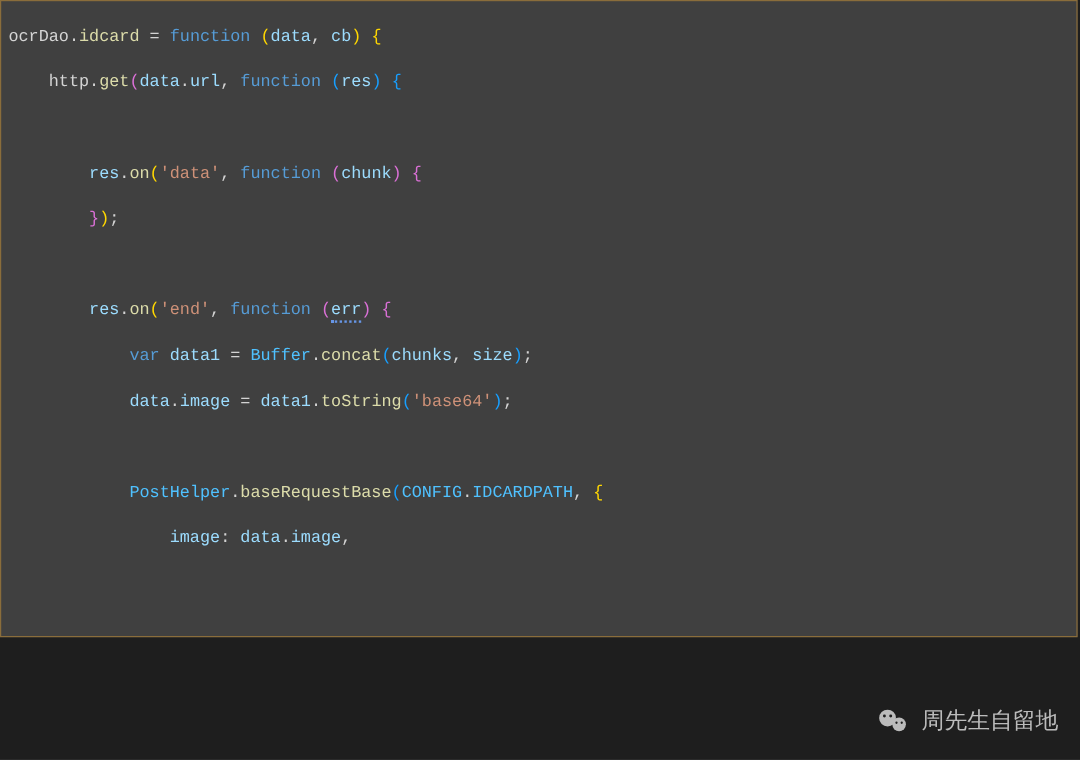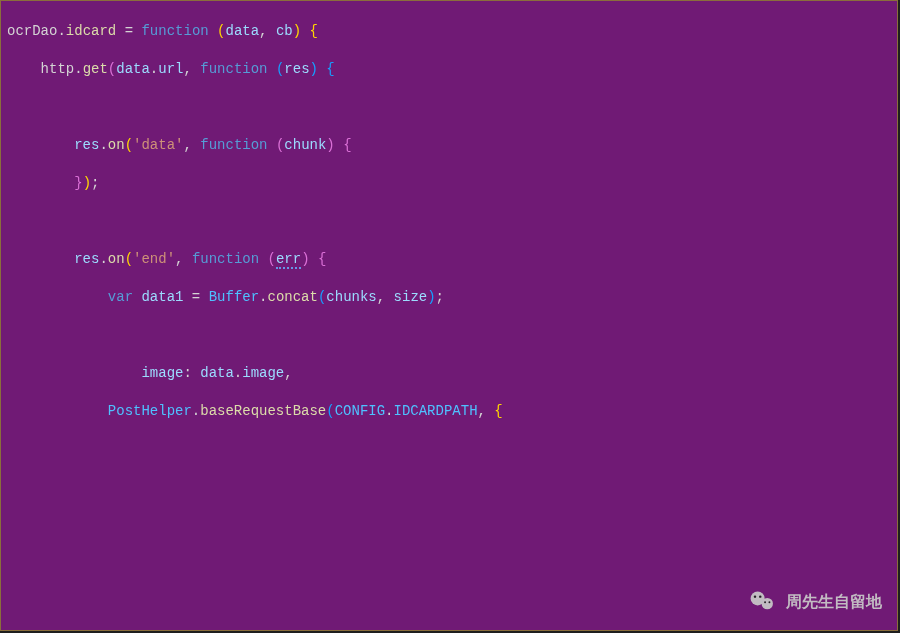--- a/index.html
+++ b/index.html
@@ -8,24 +8,24 @@
     font-family: Consolas, "Courier New", monospace;
     font-size: 14px;
     line-height: 19px;
     color: #d4d4d4;
     width: 900px;
     height: 633px;
     overflow: hidden;
     position: relative;
   }
   .editor {
-    background: #701a75;
+    background: #404040;
     border: 1px solid #8a6d3b;
     width: 898px;
-    height: 631px;
+    height: 531px;
     padding: 2px 6px;
     white-space: pre;
     overflow: hidden;
   }
   .line { display: block; }
   .c-obj    { color: #d4d4d4; }
   .c-prop   { color: #9cdcfe; }
   .c-punct  { color: #d4d4d4; }
   .c-op     { color: #d4d4d4; }
   .c-kw     { color: #569cd6; }
@@ -42,45 +42,46 @@
   .err-sq   { border-bottom: 2px dotted #6796e6; text-align: center; }
   .watermark {
     position: absolute;
     right: 18px;
     bottom: 18px;
     display: flex;
     align-items: center;
     gap: 10px;
     color: #c9c9c9;
     font-family: "Microsoft YaHei", sans-serif;
-    font-size: 16px;
-    font-weight: 700;
+    font-size: 19px;
+    font-weight: 400;
     opacity: 0.92;
     pointer-events: none;
   }
   .wm-icon {
     width: 28px; height: 28px;
     display: flex; align-items: center; justify-content: center;
   }
 </style>
 </head>
 <body>
 
 <div class="editor">
 <span class="line"><span class="c-obj">ocrDao</span><span class="c-punct">.</span><span class="c-fname">idcard</span><span class="c-op"> = </span><span class="c-fn">function</span> <span class="c-brace">(</span><span class="c-param">data</span><span class="c-punct">, </span><span class="c-param">cb</span><span class="c-brace">)</span> <span class="c-brace">{</span></span>
 <span class="line">    <span class="c-obj">http</span><span class="c-punct">.</span><span class="c-fname">get</span><span class="c-brace2">(</span><span class="c-param">data</span><span class="c-punct">.</span><span class="c-prop">url</span><span class="c-punct">, </span><span class="c-fn">function</span> <span class="c-brace3">(</span><span class="c-param">res</span><span class="c-brace3">)</span> <span class="c-brace3">{</span></span>
 <span class="line"> </span>
 <span class="line">        <span class="c-param">res</span><span class="c-punct">.</span><span class="c-fname">on</span><span class="c-brace">(</span><span class="c-str">'data'</span><span class="c-punct">, </span><span class="c-fn">function</span> <span class="c-brace2">(</span><span class="c-param">chunk</span><span class="c-brace2">)</span> <span class="c-brace2">{</span></span>
 <span class="line">        <span class="c-brace2">}</span><span class="c-brace">)</span><span class="c-punct">;</span></span>
 <span class="line"> </span>
 <span class="line">        <span class="c-param">res</span><span class="c-punct">.</span><span class="c-fname">on</span><span class="c-brace">(</span><span class="c-str">'end'</span><span class="c-punct">, </span><span class="c-fn">function</span> <span class="c-brace2">(</span><span class="c-param err-sq">err</span><span class="c-brace2">)</span> <span class="c-brace2">{</span></span>
 <span class="line">            <span class="c-kw">var</span> <span class="c-prop">data1</span><span class="c-op"> = </span><span class="c-const">Buffer</span><span class="c-punct">.</span><span class="c-fname">concat</span><span class="c-brace3">(</span><span class="c-prop">chunks</span><span class="c-punct">, </span><span class="c-prop">size</span><span class="c-brace3">)</span><span class="c-punct">;</span></span>
+<span class="line">            <span class="c-param">data</span><span class="c-punct">.</span><span class="c-prop">image</span><span class="c-op"> = </span><span class="c-prop">data1</span><span class="c-punct">.</span><span class="c-fname">toString</span><span class="c-brace3">(</span><span class="c-str">'base64'</span><span class="c-brace3">)</span><span class="c-punct">;</span></span>
 <span class="line"> </span>
+<span class="line">            <span class="c-const">PostHelper</span><span class="c-punct">.</span><span class="c-fname">baseRequestBase</span><span class="c-brace3">(</span><span class="c-const">CONFIG</span><span class="c-punct">.</span><span class="c-const">IDCARDPATH</span><span class="c-punct">, </span><span class="c-brace">{</span></span>
 <span class="line">                <span class="c-prop">image</span><span class="c-punct">: </span><span class="c-param">data</span><span class="c-punct">.</span><span class="c-prop">image</span><span class="c-punct">,</span></span>
-<span class="line">            <span class="c-const">PostHelper</span><span class="c-punct">.</span><span class="c-fname">baseRequestBase</span><span class="c-brace3">(</span><span class="c-const">CONFIG</span><span class="c-punct">.</span><span class="c-const">IDCARDPATH</span><span class="c-punct">, </span><span class="c-brace">{</span></span>
 <span class="line">                </span>
 
 
 
 
 
 
 
 
 

